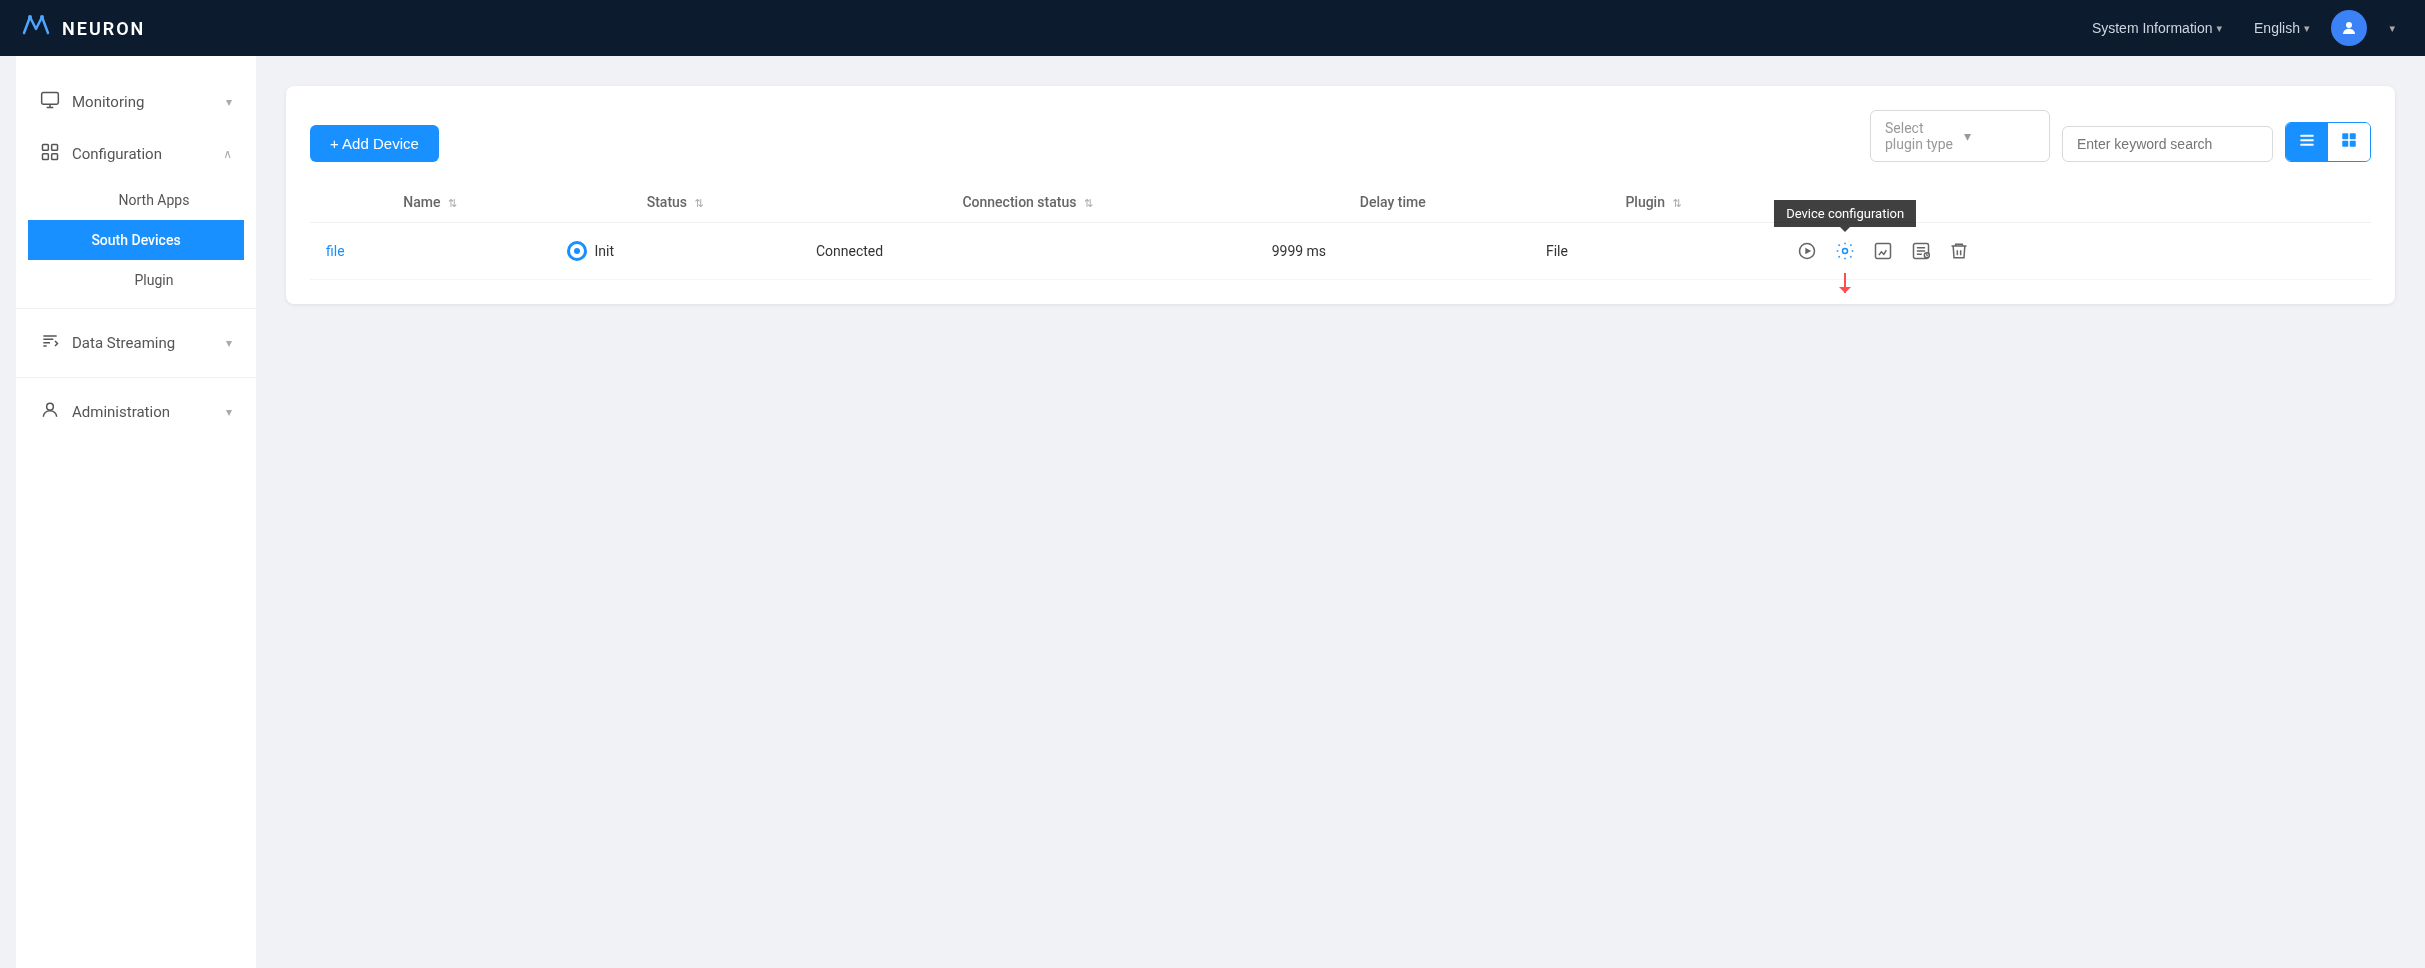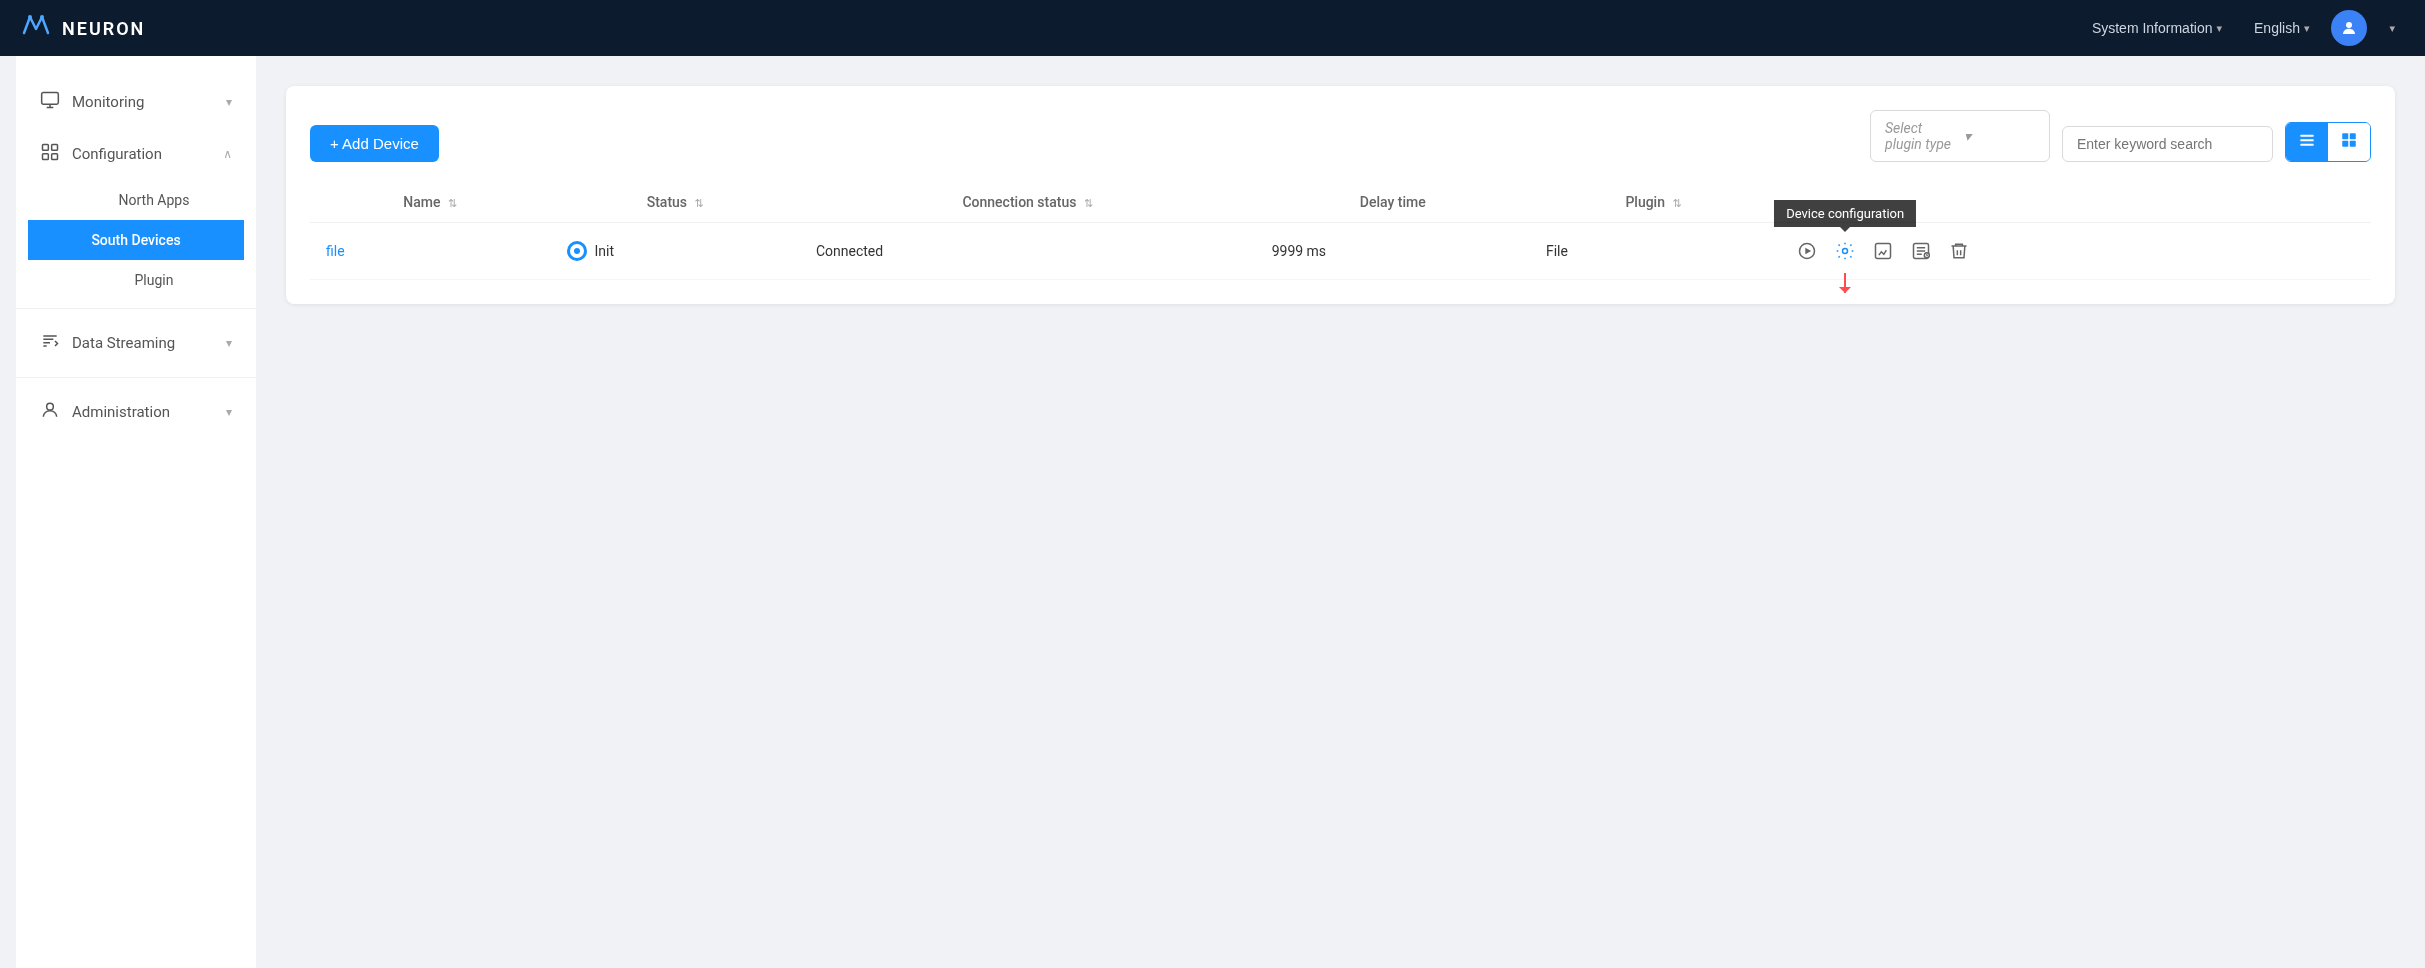--- a/index.html
+++ b/index.html
@@ -145,21 +145,21 @@
       padding: 9px 14px;
       font-size: 14px;
       color: #999;
       background: white;
       cursor: pointer;
       display: flex;
       align-items: center;
       gap: 8px;
       min-width: 180px;
     }
-    .select-plugin span { flex: 1; font-style: italic; }
+    .select-plugin span { flex: 1; }
     .search-input {
       border: 1px solid #d9d9d9;
       border-radius: 6px;
       padding: 9px 14px;
       font-size: 14px;
       color: #999;
       background: white;
       min-width: 200px;
       outline: none;
     }

